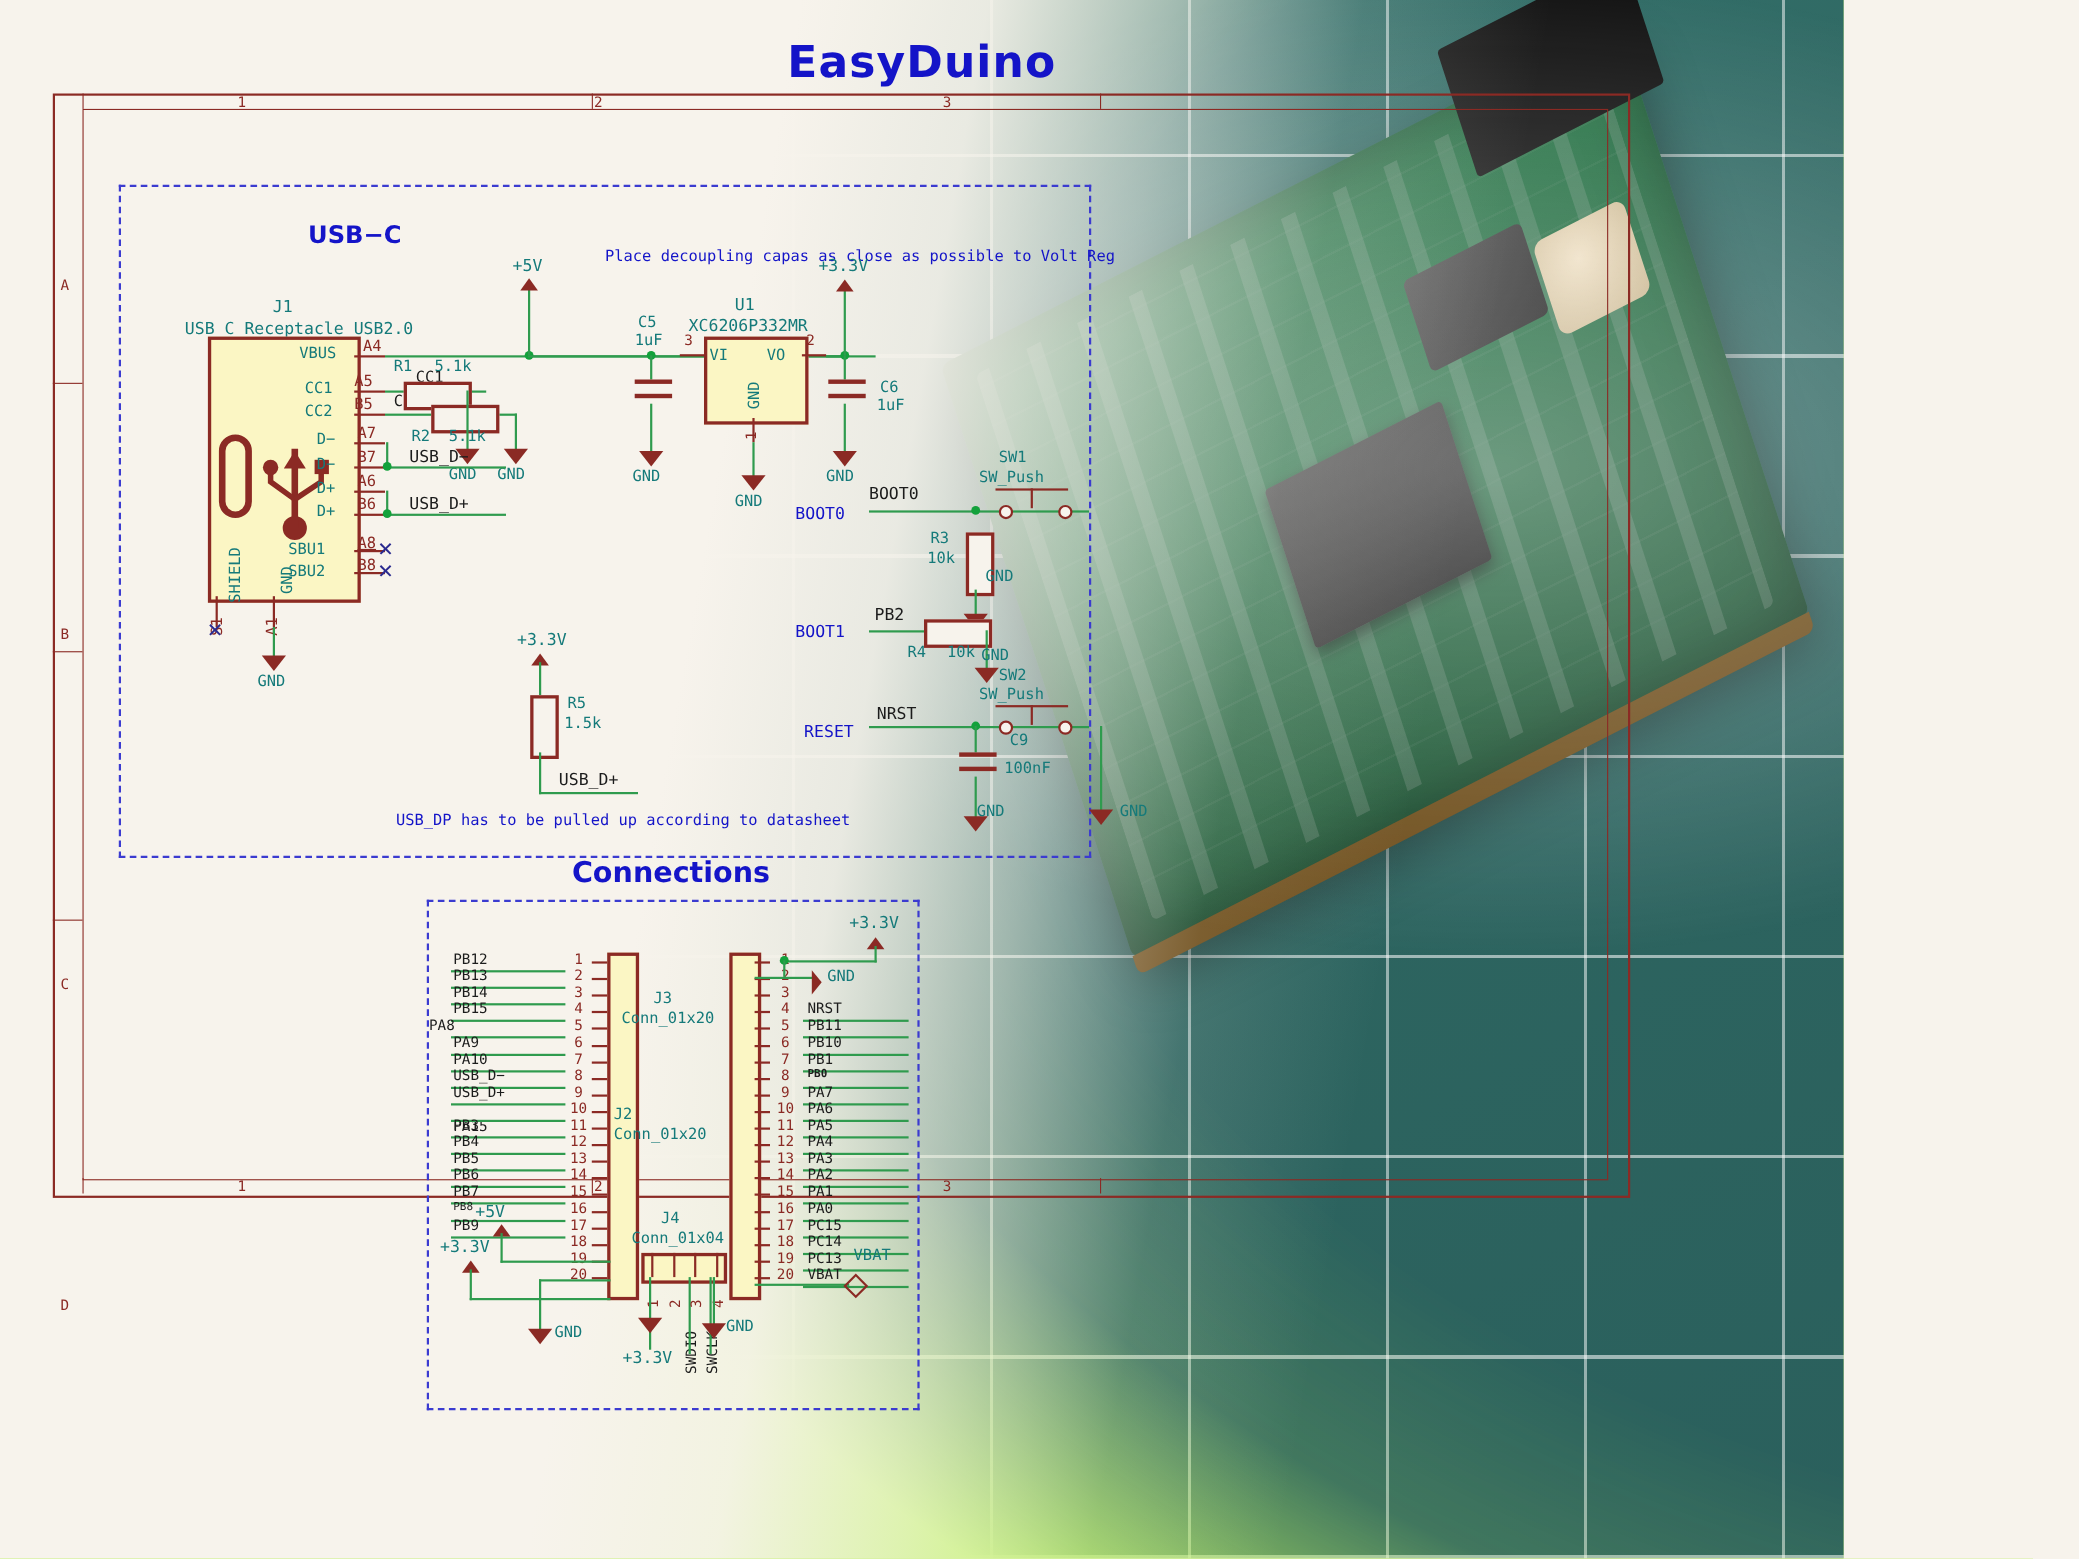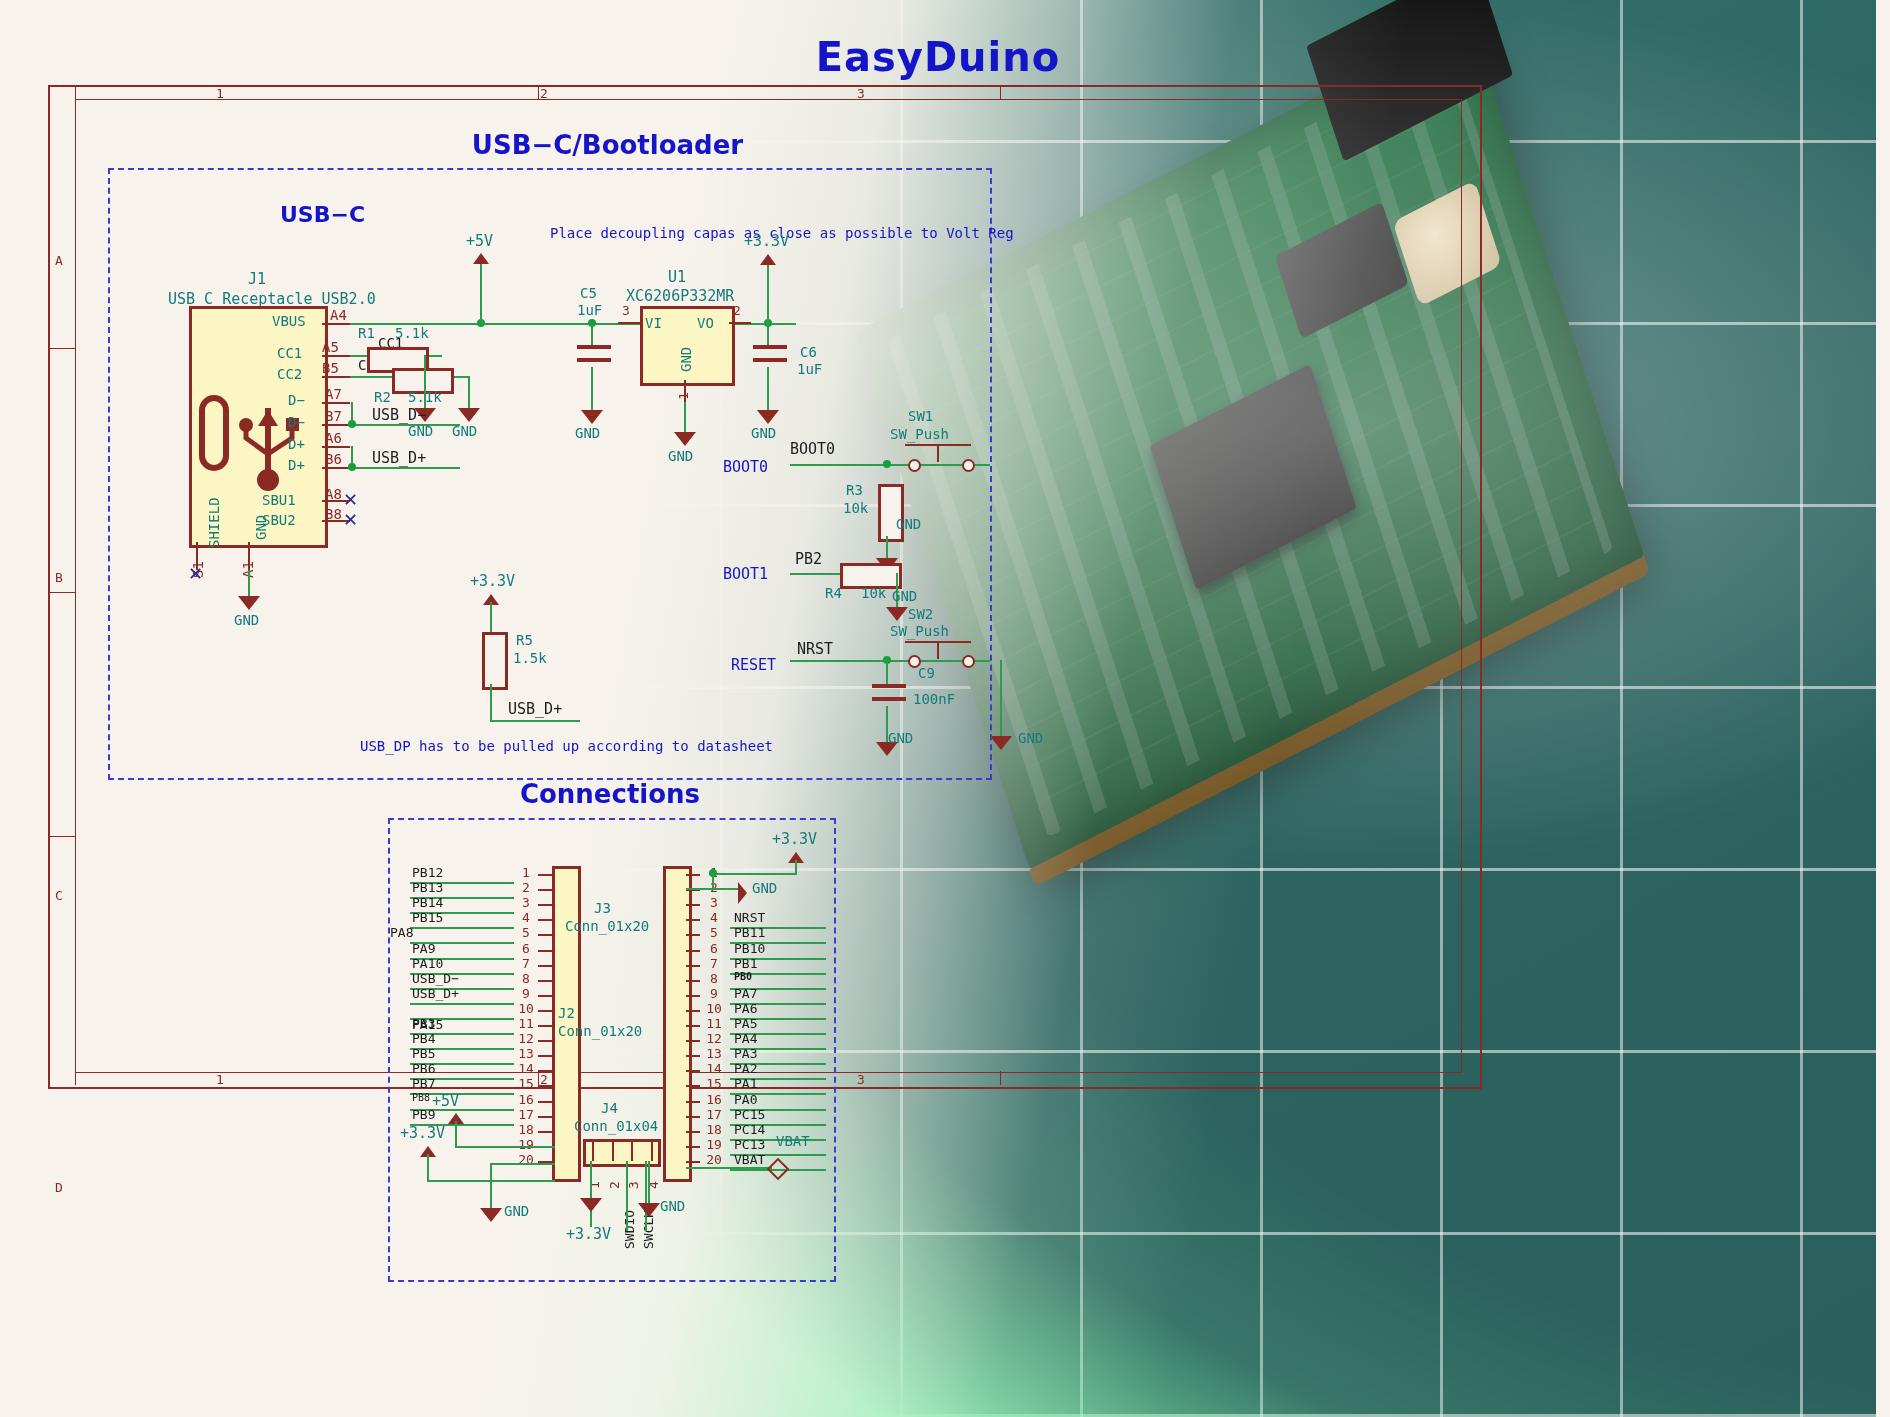--- a/index.html
+++ b/index.html
@@ -1,17 +1,17 @@
 <!DOCTYPE html>
 <html><head>
 <meta charset="utf-8">
 <style>
   html,body{margin:0;padding:0;}
   body{width:1890px;height:1417px;overflow:hidden;background:#f7f3ec;font-family:"DejaVu Sans",sans-serif;}
-  #root{position:relative;width:1876px;height:1417px;background:#86efac;overflow:hidden;}
+  #root{position:relative;width:1676px;height:1417px;background:#bef264;overflow:hidden;}
 
   
   .photo{position:absolute;inset:0;pointer-events:none;}
   .photo .mat{position:absolute;left:0;top:0;width:1890px;height:1417px;
     background:
       repeating-linear-gradient(0deg, rgba(255,255,255,.55) 0 3px, rgba(255,255,255,0) 3px 182px),
       repeating-linear-gradient(90deg, rgba(255,255,255,.5) 0 3px, rgba(255,255,255,0) 3px 180px),
       linear-gradient(150deg,#3c7a6c 0%,#34706a 25%,#2d6560 55%,#2a5f5c 100%);
     -webkit-mask-image:radial-gradient(135% 120% at 118% 38%, #000 52%, rgba(0,0,0,.85) 62%, rgba(0,0,0,0) 74%);
             mask-image:radial-gradient(135% 120% at 118% 38%, #000 52%, rgba(0,0,0,.85) 62%, rgba(0,0,0,0) 74%);
@@ -112,21 +112,20 @@
     <div class="tlabel" style="left:857px;top:1072px;">3</div>
 
     <div class="tick" style="left:48px;top:348px;height:1px;width:27px;"></div>
     <div class="tick" style="left:48px;top:592px;height:1px;width:27px;"></div>
     <div class="tick" style="left:48px;top:836px;height:1px;width:27px;"></div>
     <div class="tlabel" style="left:55px;top:253px;">A</div>
     <div class="tlabel" style="left:55px;top:570px;">B</div>
     <div class="tlabel" style="left:55px;top:888px;">C</div>
     <div class="tlabel" style="left:55px;top:1180px;">D</div>
 
-    <div class="secttitle" style="left:0;top:130px;width:1215px;text-align:center;font-size:26px;">USB−C/Bootloader</div>
     <div class="dashbox" style="left:108px;top:168px;width:880px;height:608px;"></div>
 
     <div class="secttitle" style="left:280px;top:202px;font-size:22px;">USB−C</div>
 
     <div class="lbl bl" style="left:550px;top:225px;font-size:14px;">Place decoupling capas as close as possible to Volt Reg</div>
 
     <div class="lbl cy" style="left:248px;top:270px;font-size:15px;">J1</div>
     <div class="lbl cy" style="left:168px;top:290px;font-size:15px;">USB_C_Receptacle_USB2.0</div>
     <div class="comp" style="left:189px;top:306px;width:133px;height:236px;"></div>
 

